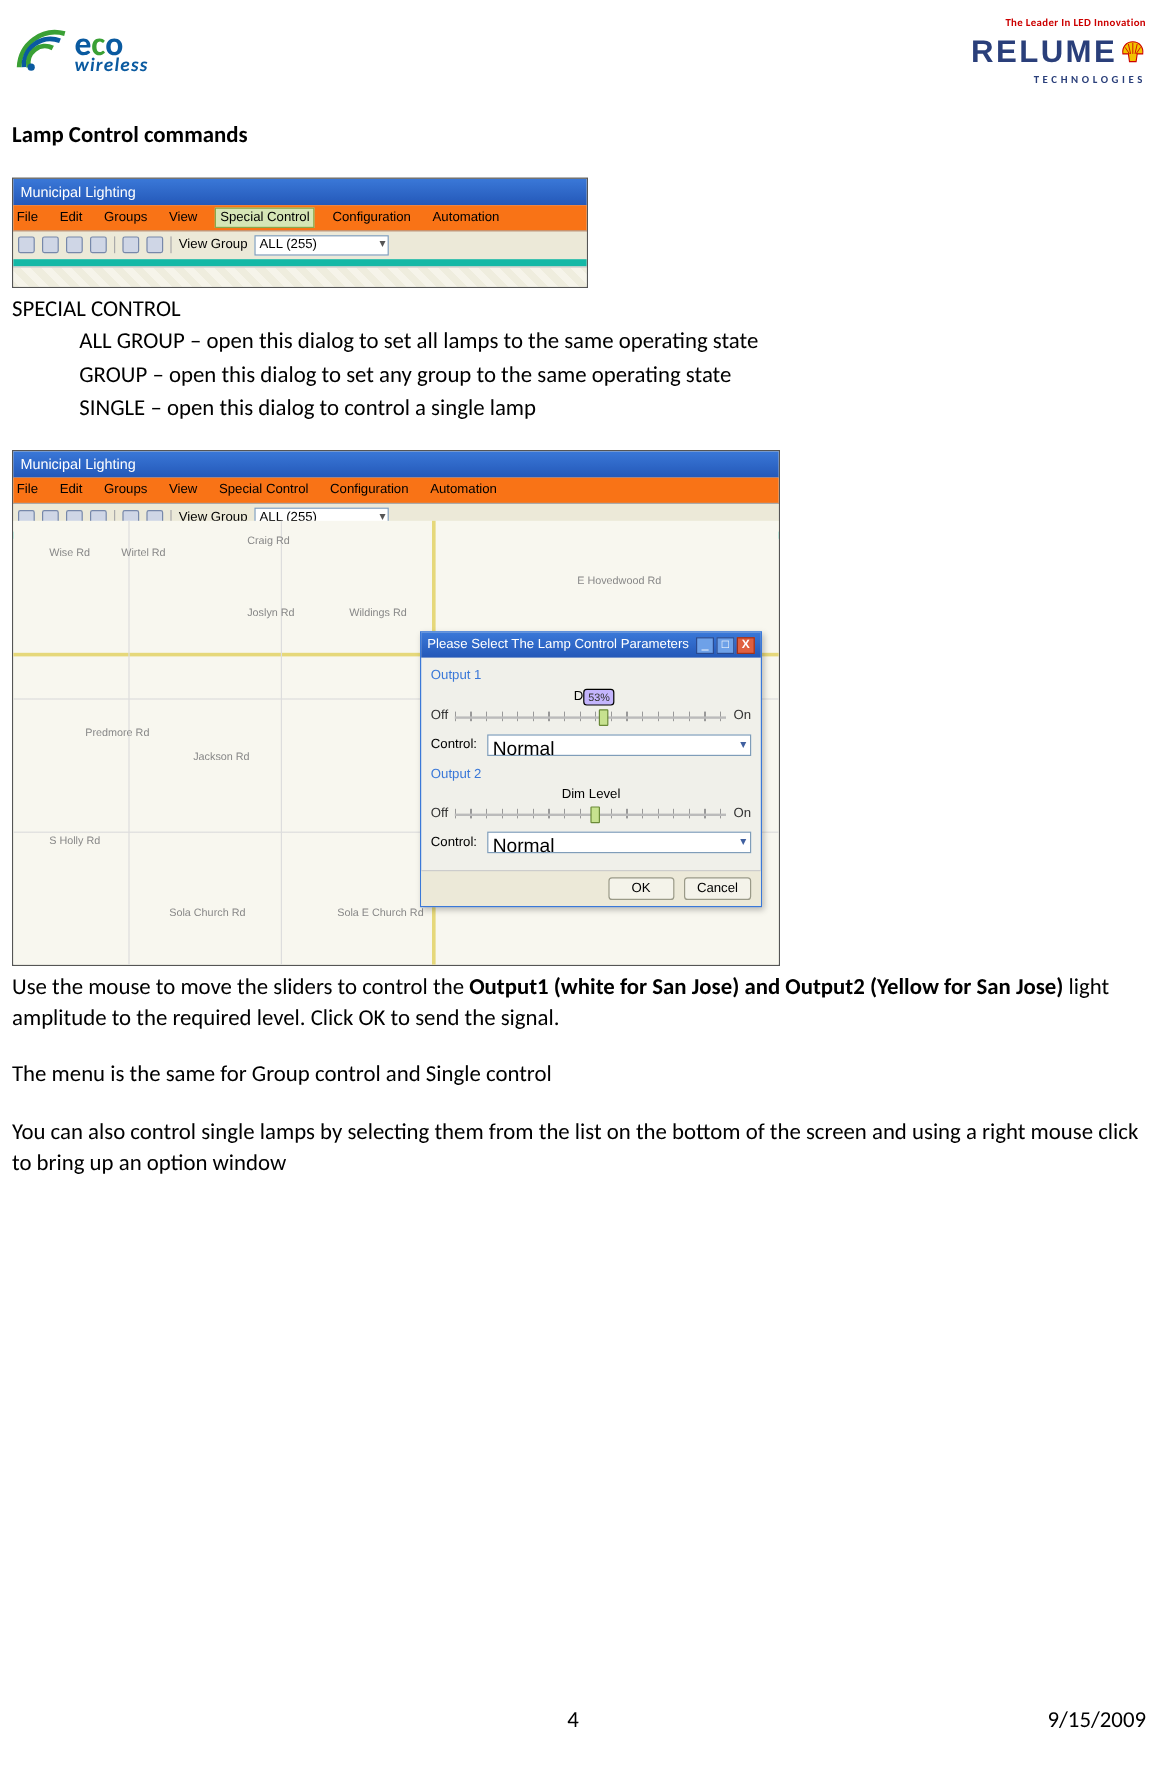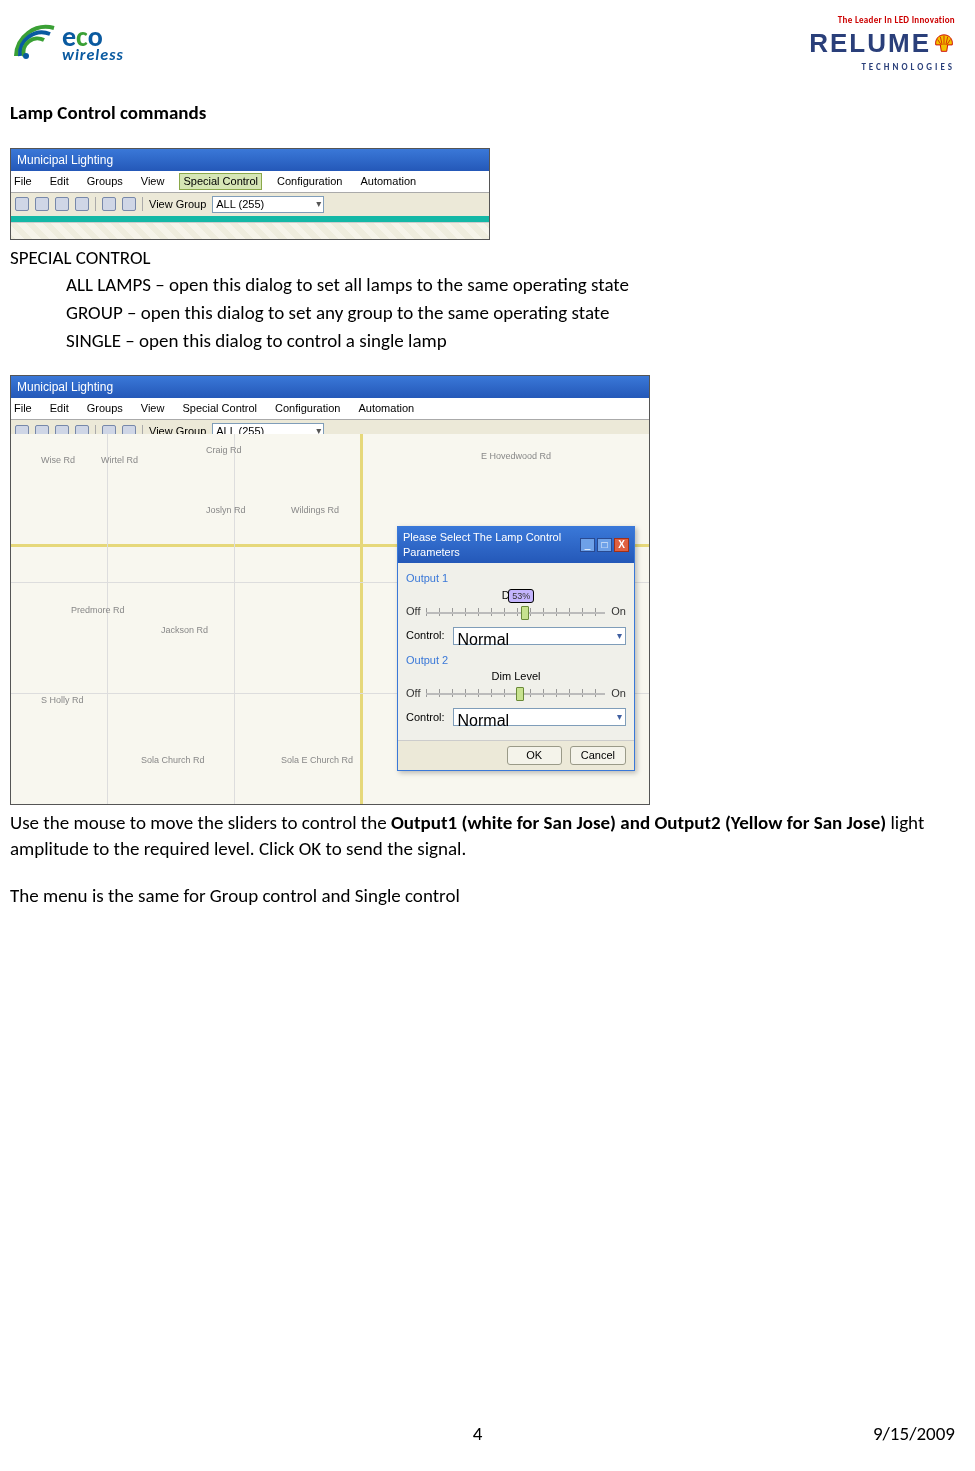--- a/index.html
+++ b/index.html
@@ -21,21 +21,21 @@
   
   .h2 { font-weight:700; margin:26px 0 22px 0; font-size:19px; }
   p { margin:0 0 22px 0; }
   .indent { margin-left:56px; }
   .tight { margin-bottom:2px; }
   
   .shot { border:1px solid #555; background:#eceae1; margin-bottom:5px; position:relative; overflow:hidden; font-size:11px; font-family: Tahoma, Arial, sans-serif; color:#000; }
   .shot1 { width:480px; height:92px; }
   .shot2 { width:640px; height:430px; }
   .titlebar { background: linear-gradient(#3a78d8,#2458b8); color:#fff; font-weight:400; padding:3px 6px; font-size:12px; }
-  .menubar { background:#ffffff; border-bottom:1px solid #aaa; padding:2px 0; display:flex; gap:12px; font-size:11px; }
+  .menubar { background:#f97316; border-bottom:1px solid #aaa; padding:2px 0; display:flex; gap:12px; font-size:11px; }
   .menubar span { padding:1px 3px; }
   .menubar .hl { background:#d6e6b6; border:1px solid #8aa84a; padding:0 3px; }
   .toolbar { background:#ece9d8; border-bottom:6px solid #14b8a6; padding:3px 4px; display:flex; align-items:center; gap:6px; }
   .tb-ic { width:14px; height:14px; background:#cfd6e6; border:1px solid #7788aa; border-radius:2px; }
   .tb-sep { width:1px; height:14px; background:#aaa; }
   .vg-label { font-size:11px; }
   .vg-sel { background:#fff; border:1px solid #7f9db9; font-size:11px; width:112px; height:17px; padding:0 16px 0 3px; position:relative; display:inline-flex; align-items:center; }
   .vg-sel::after { content:"▾"; position:absolute; right:2px; top:0; font-size:10px; color:#555; }
   .mapstrip { flex:1; background: repeating-linear-gradient(45deg,#f6f4ea,#f6f4ea 6px,#efedde 6px,#efedde 12px); height:46px; border-top:1px solid #ccc; }
   .mapbig { position:absolute; left:0; right:0; top:58px; bottom:0;
@@ -43,21 +43,21 @@
       linear-gradient(#ddd,#ddd) 0 40%/100% 1px no-repeat,
       linear-gradient(#ddd,#ddd) 0 70%/100% 1px no-repeat,
       linear-gradient(#ddd,#ddd) 15% 0/1px 100% no-repeat,
       linear-gradient(#ddd,#ddd) 35% 0/1px 100% no-repeat,
       linear-gradient(#e6d87a,#e6d87a) 55% 0/3px 100% no-repeat,
       linear-gradient(#e6d87a,#e6d87a) 0 30%/100% 3px no-repeat,
       #f8f7ef;
   }
   .roadlbl { position:absolute; font-size:9px; color:#888; }
   
-  .dlg { position:absolute; right:14px; top:150px; width:238px; background:#f0f0ea; border:1px solid #3a78d8; box-shadow:2px 2px 5px rgba(0,0,0,0.25); }
+  .dlg { position:absolute; right:14px; top:150px; width:285px; background:#f0f0ea; border:1px solid #3a78d8; box-shadow:2px 2px 5px rgba(0,0,0,0.25); }
   .dlg-title { background: linear-gradient(#3a78d8,#2458b8); color:#fff; font-size:11px; padding:3px 5px; display:flex; justify-content:space-between; align-items:center; }
   .dlg-title-btns { display:flex; gap:2px; }
   .dlg-title-btns span { width:15px; height:14px; display:inline-flex; align-items:center; justify-content:center; font-size:10px; line-height:1; border:1px solid #2a4a90; background:#6ea1e8; color:#fff; }
   .dlg-title-btns .xbtn { background:#e06040; border-color:#a03018; font-weight:700; }
   .dlg-body { padding:4px 8px 6px 8px; }
   .out-lbl { color:#3a78d8; font-size:11px; margin:4px 0 2px 0; }
   .sliderrow { display:flex; align-items:center; gap:6px; font-size:11px; color:#333; }
   .slider-track { flex:1; height:18px; position:relative; }
   .slider-track .line { position:absolute; left:0; right:0; top:9px; height:2px; background:#bbb; }
   .ticks { position:absolute; left:0; right:0; top:5px; height:8px; background: repeating-linear-gradient(to right, #999 0 1px, transparent 1px 13px); }
@@ -129,21 +129,21 @@
       <span class="tb-ic"></span>
       <span class="tb-ic"></span>
       <span class="tb-sep"></span>
       <span class="vg-label">View Group</span>
       <span class="vg-sel">ALL (255)</span>
     </div>
     <div class="mapstrip"></div>
   </div>
 
   <p class="tight">SPECIAL CONTROL</p>
-  <p class="indent tight">ALL LAMPS – open this dialog to set all lamps to the same operating state</p>
+  <p class="indent tight">ALL GROUP – open this dialog to set all lamps to the same operating state</p>
   <p class="indent tight">GROUP – open this dialog to set any group to the same operating state</p>
   <p class="indent">SINGLE – open this dialog to control a single lamp</p>
 
 
   <div class="shot shot2">
     <div class="titlebar">Municipal Lighting</div>
     <div class="menubar">
       <span>File</span>
       <span>Edit</span>
       <span>Groups</span>
@@ -164,21 +164,21 @@
       <span class="vg-label">View Group</span>
       <span class="vg-sel">ALL (255)</span>
     </div>
     <div class="mapbig">
       <span class="roadlbl" style="left:30px; top:20px;">Wise Rd</span>
       <span class="roadlbl" style="left:90px; top:20px;">Wirtel Rd</span>
       <span class="roadlbl" style="left:195px; top:10px;">Craig Rd</span>
       <span class="roadlbl" style="left:195px; top:70px;">Joslyn Rd</span>
       <span class="roadlbl" style="left:30px; top:260px;">S Holly Rd</span>
       <span class="roadlbl" style="left:130px; top:320px;">Sola Church Rd</span>
-      <span class="roadlbl" style="left:470px; top:16px;">E Hovedwood Rd</span>
+      <span class="roadlbl" style="left:470px; top:44px;">E Hovedwood Rd</span>
       <span class="roadlbl" style="left:280px; top:70px;">Wildings Rd</span>
       <span class="roadlbl" style="left:60px; top:170px;">Predmore Rd</span>
       <span class="roadlbl" style="left:150px; top:190px;">Jackson Rd</span>
       <span class="roadlbl" style="left:270px; top:320px;">Sola E Church Rd</span>
     </div>
 
     <div class="dlg">
       <div class="dlg-title">
         <span>Please Select The Lamp Control Parameters</span>
         <span class="dlg-title-btns">
@@ -224,18 +224,19 @@
         <div class="btn">OK</div>
         <div class="btn">Cancel</div>
       </div>
     </div>
   </div>
 
   <p>
     <span>Use the mouse to move the sliders to control the </span><span class="emph">Output1 (white for San Jose) and Output2 (Yellow for San Jose)</span><span> light amplitude to the required level.  Click OK to send the signal.</span>
   </p>
   <p>The menu is the same for Group control and Single control</p>
+  <p>You can also control single lamps by selecting them from the list on the bottom of the screen and using a right mouse click to bring up an option window</p>
 
   <div class="pg-foot">
     <div class="pg-num">4</div>
     <div class="pg-date">9/15/2009</div>
   </div>
 </div>
 
 </body></html>

